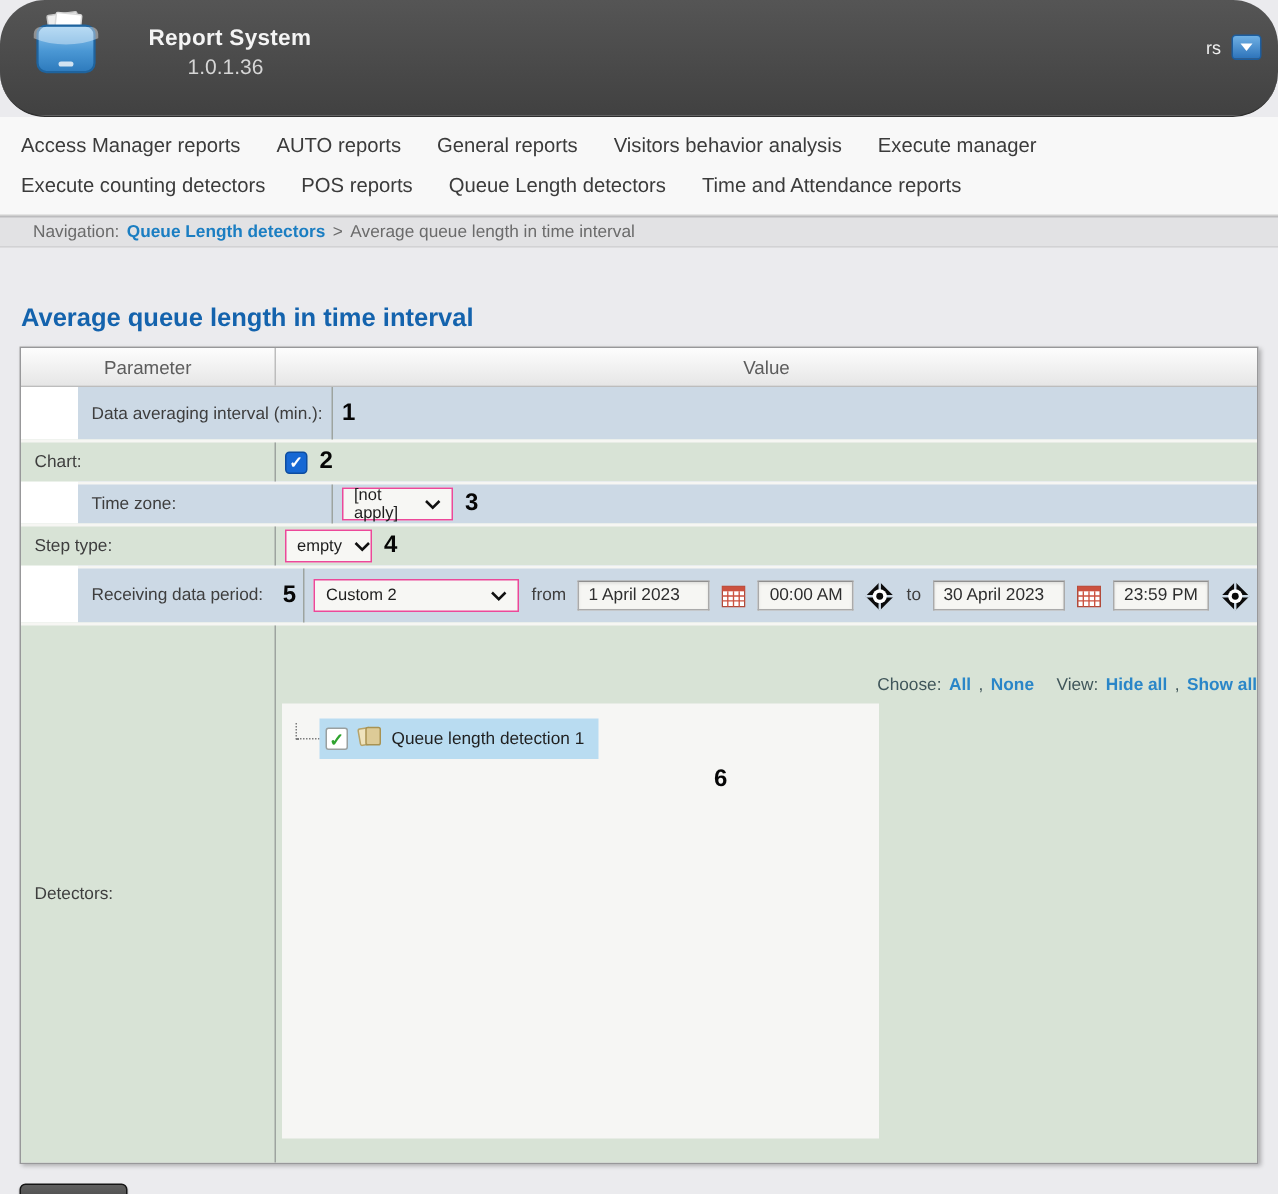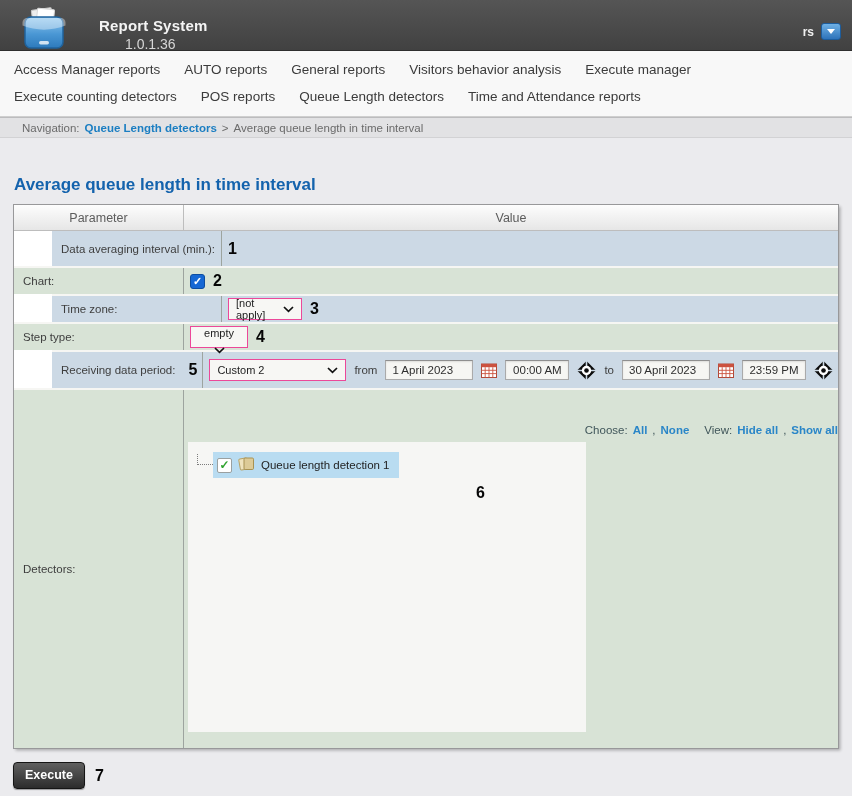--- a/index.html
+++ b/index.html
@@ -1,26 +1,26 @@
 <!DOCTYPE html>
 <html><head>
 <meta charset="utf-8">
 <style>
   * { margin:0; padding:0; box-sizing:border-box; }
   html,body { width:852px; height:796px; overflow:hidden; }
   body { font-family:"Liberation Sans", sans-serif; background:#ebebee; }
 
   
-  .app-header { position:relative; height:51px; background:linear-gradient(#555555,#414141); border-bottom:1px solid #2e2e2e; }
+  .app-header { position:relative; height:78px; background:linear-gradient(#555555,#414141); border-bottom:1px solid #2e2e2e;border-radius:30px; }
   .logo { position:absolute; left:20px; top:7px; }
   .title-block { position:absolute; left:99px; top:17px; }
   .app-title { color:#f4f4f4; font-size:15px; font-weight:bold; letter-spacing:.2px; }
   .app-version { color:#d6d6d6; font-size:14px; margin:2px 0 0 26px; }
   .user-area { position:absolute; right:11px; top:23px; display:flex; align-items:center; gap:7px; }
-  .user-name { color:#f0f0f0; font-size:12px; font-weight:bold; }
+  .user-name { color:#f0f0f0; font-size:12px; font-weight:normal; }
   .user-menu-btn { width:20px; height:17px; border:1px solid #1d5d9d; border-radius:3px;
       background:linear-gradient(#6fb0e4,#2d73ba); display:flex; align-items:center; justify-content:center; cursor:pointer; }
   .user-menu-btn .tri { width:0; height:0; border-left:4px solid transparent; border-right:4px solid transparent; border-top:5px solid #fff; }
 
   
   .main-nav { background:#f8f8f8; padding:5px 0 6px 14px; border-bottom:1px solid #cfcfcf; }
   .nav-row { display:flex; column-gap:24px; height:27px; align-items:center; }
   .nav-row a { font-size:13.5px; color:#3b3b3b; text-decoration:none; white-space:nowrap; cursor:pointer; }
 
   
@@ -47,21 +47,21 @@
   .row-green { background:#d8e3d6; }
   .r1 { height:35px; border-top:none; } .r2,.r3,.r4 { height:28px; } .r5 { height:38px; } .r6 { height:360px; }
   .lab-split { justify-content:space-between; }
 
   .textbox { background:#f6f6f3; border:1px solid #aaaaaa; border-top-color:#8f8f8f; height:20px; padding:0 6px;
       font-family:"Liberation Sans",sans-serif; font-size:11.5px; color:#2e2e2e; box-shadow:inset 0 1px 2px rgba(0,0,0,.10); }
   .w-interval { width:146px; } .w-date { width:88px; } .w-time { width:64px; text-align:center; }
 
   .selectbox { display:inline-flex; align-items:center; justify-content:space-between; gap:8px;
       background:#f7f7f4; border:1px solid #ec4899; height:22px; padding:0 7px; font-size:11px; color:#1d1d1d; cursor:pointer; }
-  .sel-tz { width:74px; } .sel-step { width:58px;flex-direction:column; } .sel-preset { width:137px; }
+  .sel-tz { width:74px; } .sel-step { width:58px; } .sel-preset { width:137px; }
   .chev { flex:none; }
 
   .anno { font-size:16px; font-weight:bold; color:#060606; }
 
   .checkbox-blue { width:15px; height:15px; background:#1668d4; border:1px solid #0d4da0; border-radius:3px;
       color:#fff; font-size:11px; font-weight:bold; display:flex; align-items:center; justify-content:center; cursor:pointer; }
 
   .inline-word { font-size:11.5px; color:#3e3e3e; }
   .icon-btn { display:flex; align-items:center; cursor:pointer; }
   .push-right { margin-left:auto; margin-right:5px; }

